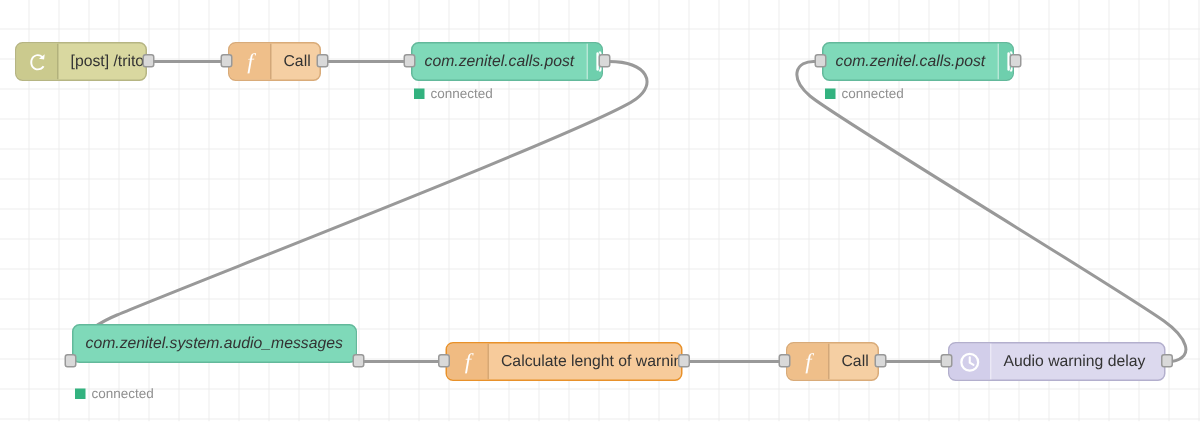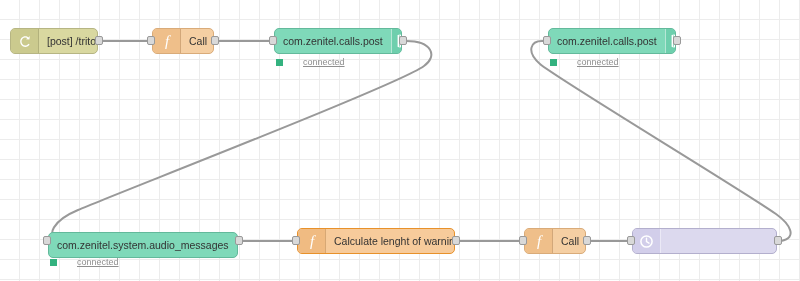--- a/index.html
+++ b/index.html
@@ -52,46 +52,45 @@
     border-left: 1px solid rgba(0,0,0,0.10);
   }
 
   
   .n-http   { background: #d9d8a0; border-color: #b6b583; }
   .n-http .icon-cell { background: #cbca8e; border-right-color: rgba(0,0,0,0.12); }
   .n-func   { background: #f5cfa3; border-color: #d9ab79; }
   .n-func .icon-cell { background: #efbf8a; border-right-color: rgba(0,0,0,0.12); }
   .n-func-sel { background: #f7cb9b; border-color: #e8912a; border-width: 1.5px; }
   .n-func-sel .icon-cell { background: #f0bb82; }
-  .n-zen    { background: #7fd9b9; border-color: #63b99b; }
+  .n-zen    { background: #7fd9b9; border-color: #63b99b; font-style: italic; }
   .n-zen .out-cell { background: #6ecfad; border-left-color: rgba(255,255,255,0.5); }
   .n-delay  { background: #dcd9ee; border-color: #b3afcd; }
   .n-delay .icon-cell { background: #d2ceea; border-right-color: rgba(255,255,255,0.55); }
 
   .label-italic { }
 
   
   .port {
     position: absolute;
     width: 8px; height: 9px;
     background: #d9d9d9;
     border: 1px solid #999999;
     border-radius: 2px;
   }
 
   
   .status {
     position: absolute;
     display: flex;
     align-items: center;
-    gap: 20px;
+    gap: 4px;
     font-size: 9px;
     color: #8f8f8f;
     white-space: nowrap;
-    text-decoration: underline;
   }
   .status .dot {
     width: 7px; height: 7px;
     background: #33b27f;
     display: inline-block;
   }
 
   .glyph-out { display:block; }
   .glyph-icon { display:block; }
 </style>
@@ -153,21 +152,21 @@
             <path d="M2.4 2.6 L2.4 13.4" stroke="#ffffff" stroke-width="1.6" stroke-linecap="round"></path>
           </svg>
         </div>
       </div>
       <div class="port" style="left: 543px; top: 36px;"></div>
       <div class="port" style="left: 673px; top: 36px;"></div>
       <div class="status" style="left: 550px; top: 57px;">
         <span class="dot" style="background: rgb(51, 178, 127);"></span>
         <span>connected</span>
       </div>
-      <div class="node n-zen center-label" style="left: 48px; top: 232px; width: 190px;">
+      <div class="node n-zen center-label" style="left: 48px; top: 216px; width: 190px;">
         <div class="label">com.zenitel.system.audio_messages</div>
         <div class="out-cell"></div>
       </div>
       <div class="port" style="left: 43px; top: 236px;"></div>
       <div class="port" style="left: 235px; top: 236px;"></div>
       <div class="status" style="left: 50px; top: 257px;">
         <span class="dot" style="background: rgb(51, 178, 127);"></span>
         <span>connected</span>
       </div>
       <div class="node n-func-sel" style="left: 297px; top: 228px; width: 158px;">
@@ -190,18 +189,19 @@
       </div>
       <div class="port" style="left: 519px; top: 236px;"></div>
       <div class="port" style="left: 583px; top: 236px;"></div>
       <div class="node n-delay" style="left: 632px; top: 228px; width: 145px;">
         <div class="icon-cell">
           <svg class="glyph-icon" width="15" height="15" viewBox="0 0 15 15">
             <circle cx="7.5" cy="7.5" r="5.6" fill="none" stroke="#ffffff" stroke-width="1.5"></circle>
             <path d="M7.5 4.2 L7.5 7.7 L10 9.2" fill="none" stroke="#ffffff" stroke-width="1.4" stroke-linecap="round"></path>
           </svg>
         </div>
+        <div class="label label-italic">Audio warning delay</div>
       </div>
       <div class="port" style="left: 627px; top: 236px;"></div>
       <div class="port" style="left: 774px; top: 236px;"></div>
     </div>
 
 </div>
 
 </body></html>

